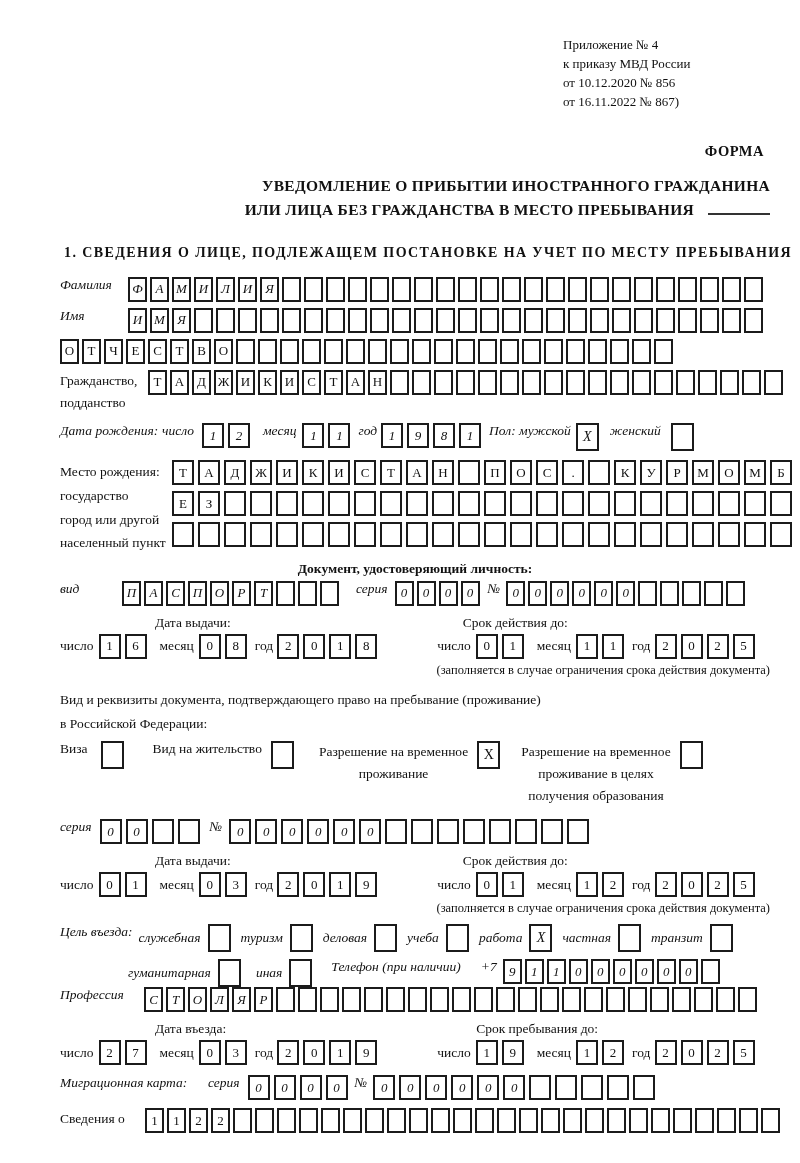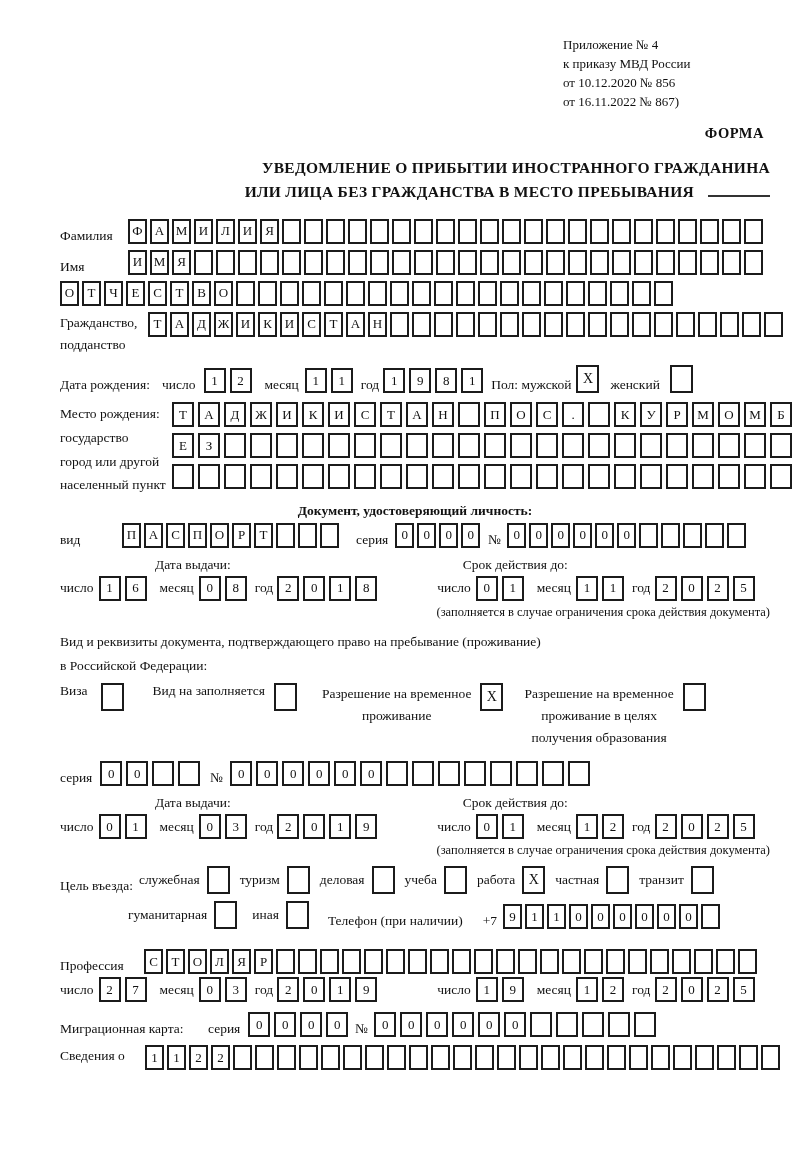--- a/index.html
+++ b/index.html
@@ -1,24 +1,24 @@
 <!DOCTYPE html>
 <html><head>
 <meta charset="utf-8">
 <style>
   html,body{margin:0;padding:0;background:#fff;}
   body{font-family:"Liberation Serif","DejaVu Serif",serif;color:#111;}
   .page{width:800px;height:1163px;box-sizing:border-box;padding:36px 30px 10px 60px;overflow:hidden;position:relative;background:#fff;}
   .hdr{margin-left:503px;font-size:13px;line-height:1.45;}
   .hdr .rev{margin-top:5px;}
-  .forma{text-align:right;padding-right:6px;font-weight:bold;font-size:14.5px;margin-top:14px;letter-spacing:.5px;}
+  .forma{text-align:right;padding-right:6px;font-weight:bold;font-size:14.5px;margin-top:32px;letter-spacing:.5px;}
   .title{text-align:right;font-weight:bold;font-size:15.5px;line-height:1.5;margin-top:14px;letter-spacing:.3px;}
   .blank{display:inline-block;width:62px;border-bottom:2px solid #333;height:4px;margin-left:14px;}
   .sect{font-weight:bold;font-size:14px;letter-spacing:1.4px;margin-top:24px;margin-left:4px;white-space:nowrap;}
-  .row{display:flex;align-items:flex-end;margin-top:6px;}
+  .row{display:flex;align-items:flex-start;margin-top:6px;font-style:italic;}
   .rows-top{display:flex;align-items:flex-start;margin-top:6px;}
   .lbl{font-size:13.5px;white-space:nowrap;}
   .lbl2{font-size:13.5px;line-height:1.65;}
   .w68{width:68px;flex:none;}
   .w108{width:110px;flex:none;}
   .w88{width:88px;flex:none;}
   .w112{width:112px;flex:none;}
   .cells{display:flex;flex:none;}
   .cell,.cellw,.chk{box-sizing:content-box;border:2px solid #1b1b1b;margin-right:3px;display:flex;align-items:center;justify-content:center;font-size:13px;background:#fff;flex:none;}
   .cell{width:15px;height:21px;}
@@ -54,20 +54,21 @@
     <div>от 16.11.2022 № 867)</div>
   </div>
 
   <div class="forma">ФОРМА</div>
 
   <div class="title">
     <div>УВЕДОМЛЕНИЕ О ПРИБЫТИИ ИНОСТРАННОГО ГРАЖДАНИНА</div>
     <div><span>ИЛИ ЛИЦА БЕЗ ГРАЖДАНСТВА В МЕСТО ПРЕБЫВАНИЯ</span><span class="blank"></span></div>
   </div>
 
+  <div class="sect">1. СВЕДЕНИЯ О ЛИЦЕ, ПОДЛЕЖАЩЕМ ПОСТАНОВКЕ НА УЧЕТ ПО МЕСТУ ПРЕБЫВАНИЯ</div>
 
   <div class="row" style="margin-top:16px;">
     <div class="lbl w68">Фамилия</div>
     <div class="cells">
         <div class="cell">Ф</div>
         <div class="cell">А</div>
         <div class="cell">М</div>
         <div class="cell">И</div>
         <div class="cell">Л</div>
         <div class="cell">И</div>
@@ -412,21 +413,21 @@
   </div>
 
   <div class="resrow">
     <div class="opt">
       <span>Виза</span>
       <div class="cells" style="margin-left:4px;">
           <div class="chk"></div>
         </div>
     </div>
     <div class="opt" style="margin-left:26px;">
-      <span>Вид на заполняется</span>
+      <span>Вид на жительство</span>
       <div class="cells">
           <div class="chk"></div>
         </div>
     </div>
     <div class="opt" style="margin-left:22px;">
       <div class="clines">
         <div>Разрешение на временное</div>
         <div>проживание</div>
       </div>
       <div class="cells">
@@ -586,21 +587,21 @@
         <div class="cell">0</div>
         <div class="cell">0</div>
         <div class="cell">0</div>
         <div class="cell">0</div>
         <div class="cell">0</div>
         <div class="cell">0</div>
         <div class="cell"></div>
       </div>
   </div>
 
-  <div class="row" style="margin-top:20px;">
+  <div class="row" style="margin-top:0;">
     <div class="lbl" style="width:84px;">Профессия</div>
     <div class="cells">
         <div class="cell">С</div>
         <div class="cell">Т</div>
         <div class="cell">О</div>
         <div class="cell">Л</div>
         <div class="cell">Я</div>
         <div class="cell">Р</div>
         <div class="cell"></div>
         <div class="cell"></div>
@@ -620,20 +621,24 @@
         <div class="cell"></div>
         <div class="cell"></div>
         <div class="cell"></div>
         <div class="cell"></div>
         <div class="cell"></div>
         <div class="cell"></div>
         <div class="cell"></div>
       </div>
   </div>
 
+  <div class="dhead">
+    <span class="h1">Дата въезда:</span>
+    <span class="h2" style="margin-left:250px;">Срок пребывания до:</span>
+  </div>
   <div class="drow">
     <div class="dgroup">
       <span class="lbl">число</span>
       <div class="cells">
           <div class="cellw">2</div>
           <div class="cellw">7</div>
         </div>
       <span class="lbl sp">месяц</span>
       <div class="cells">
           <div class="cellw">0</div>

